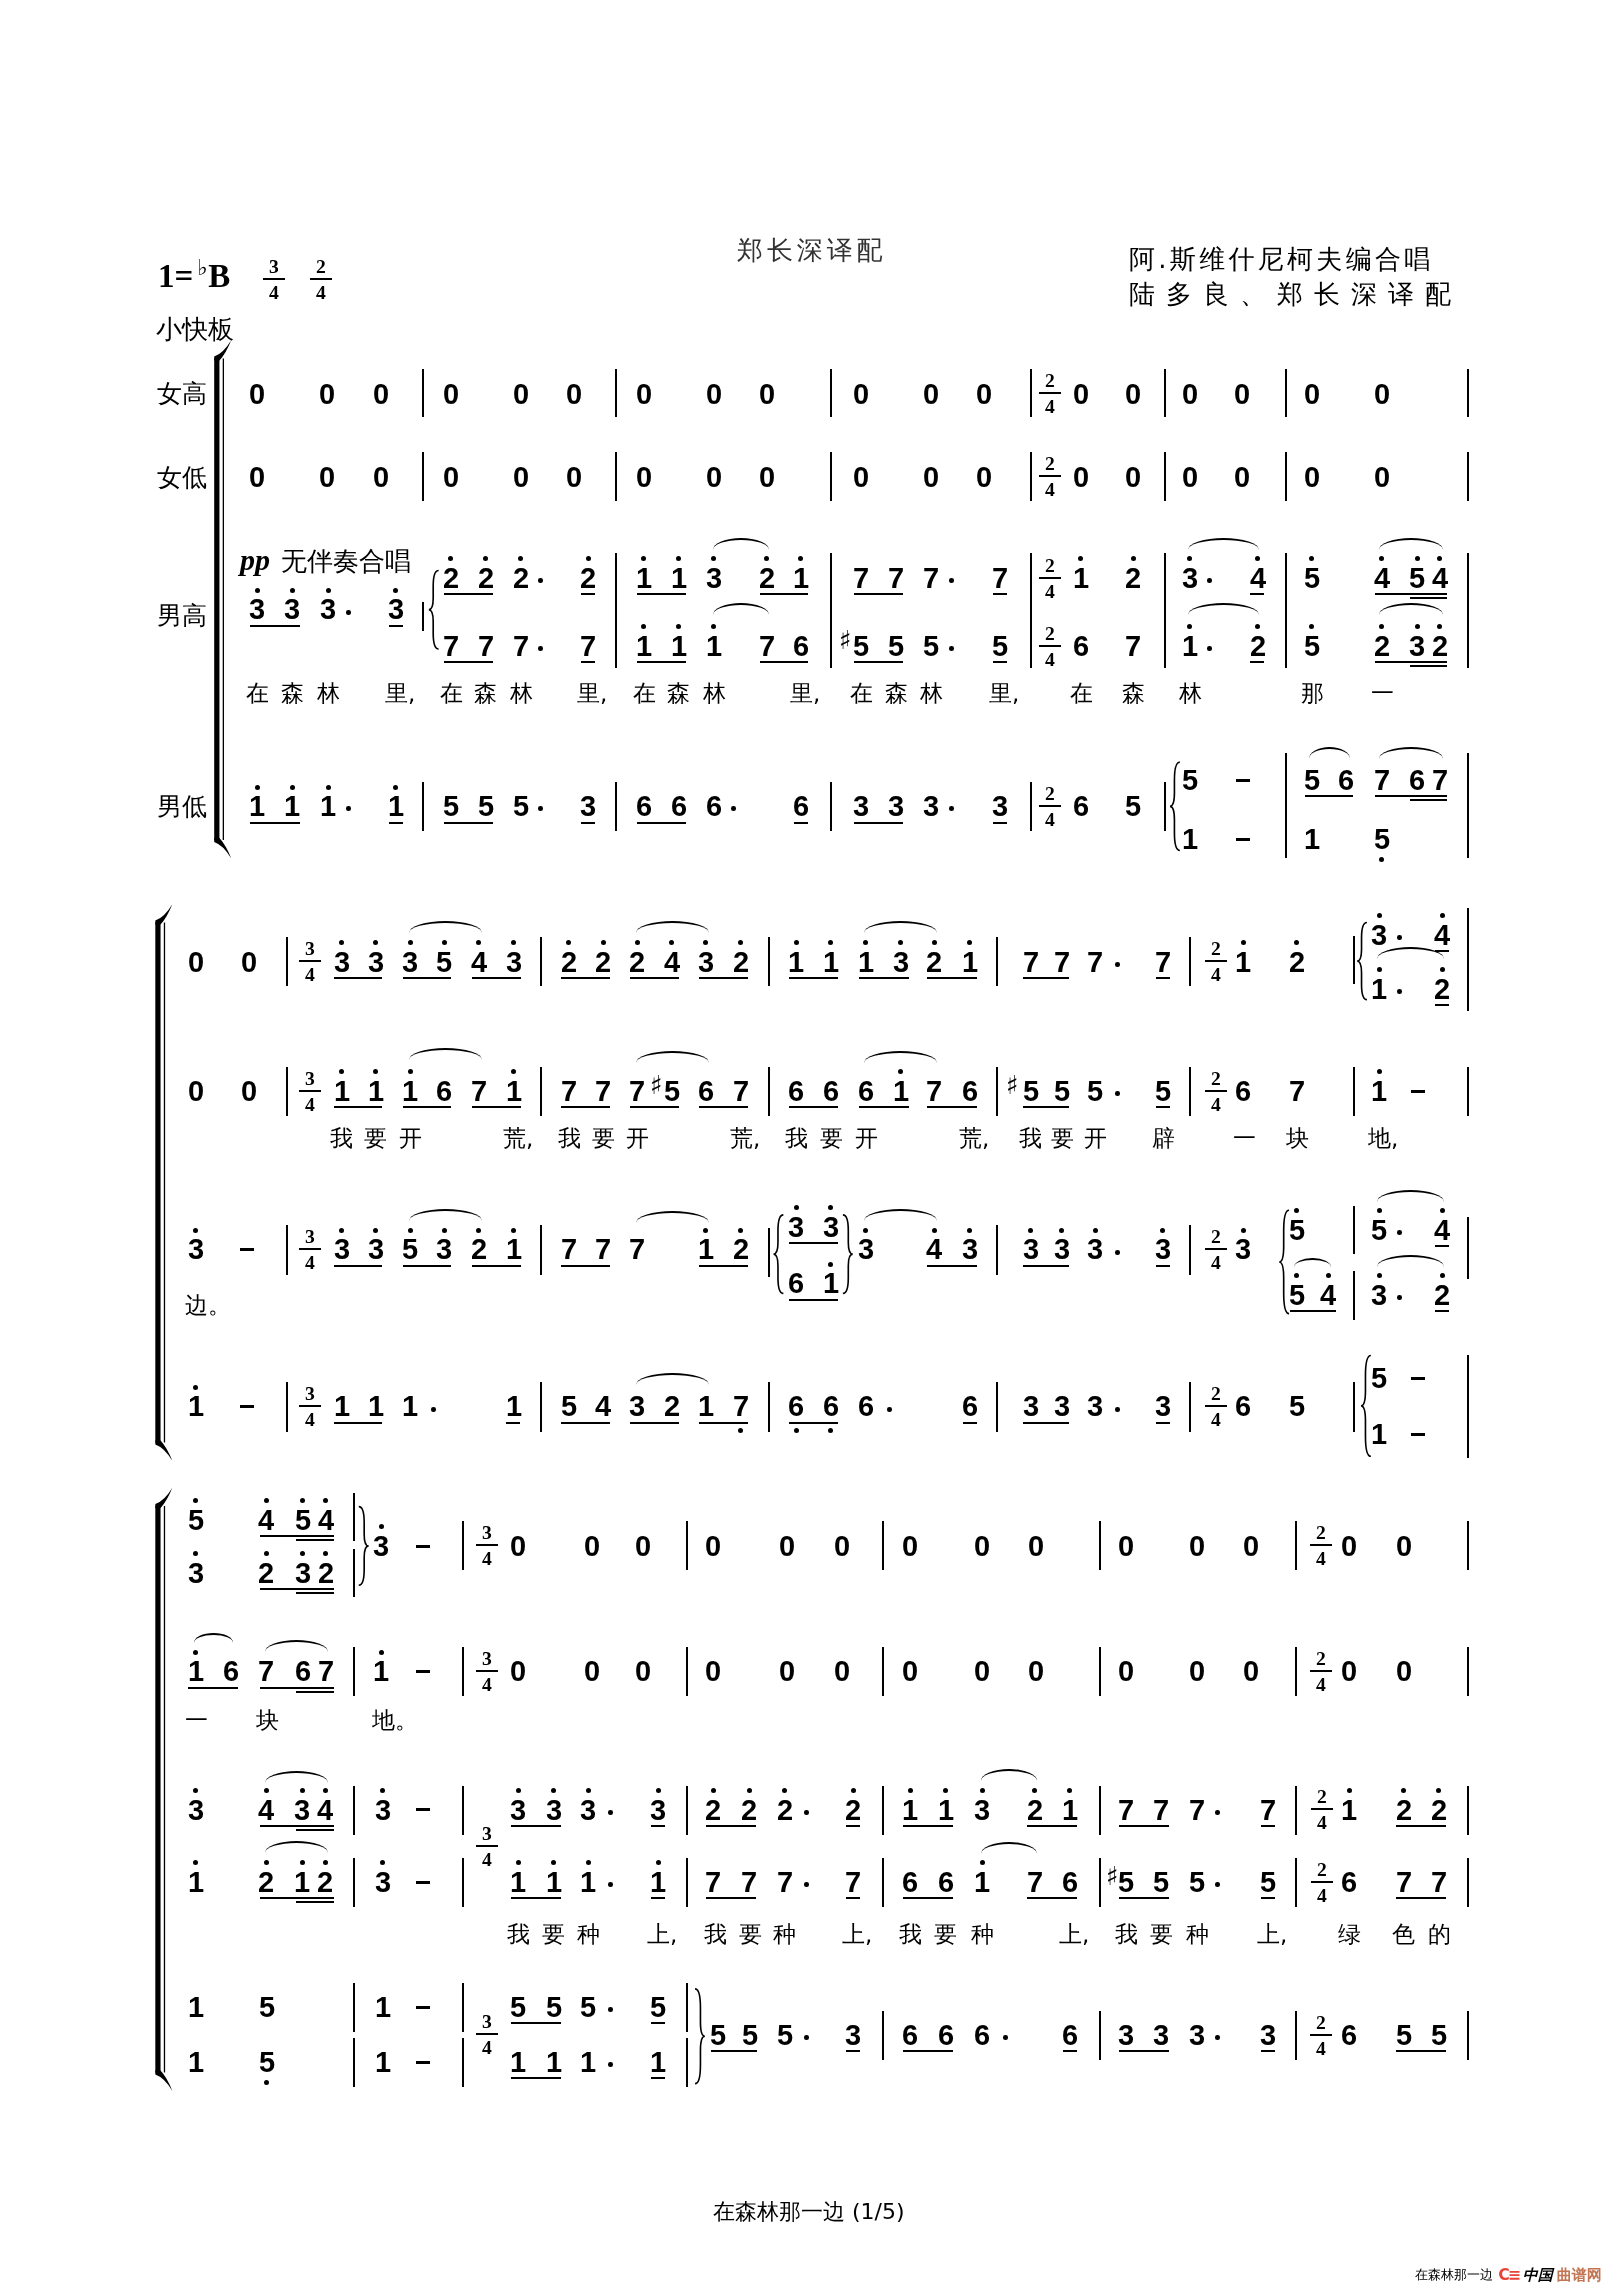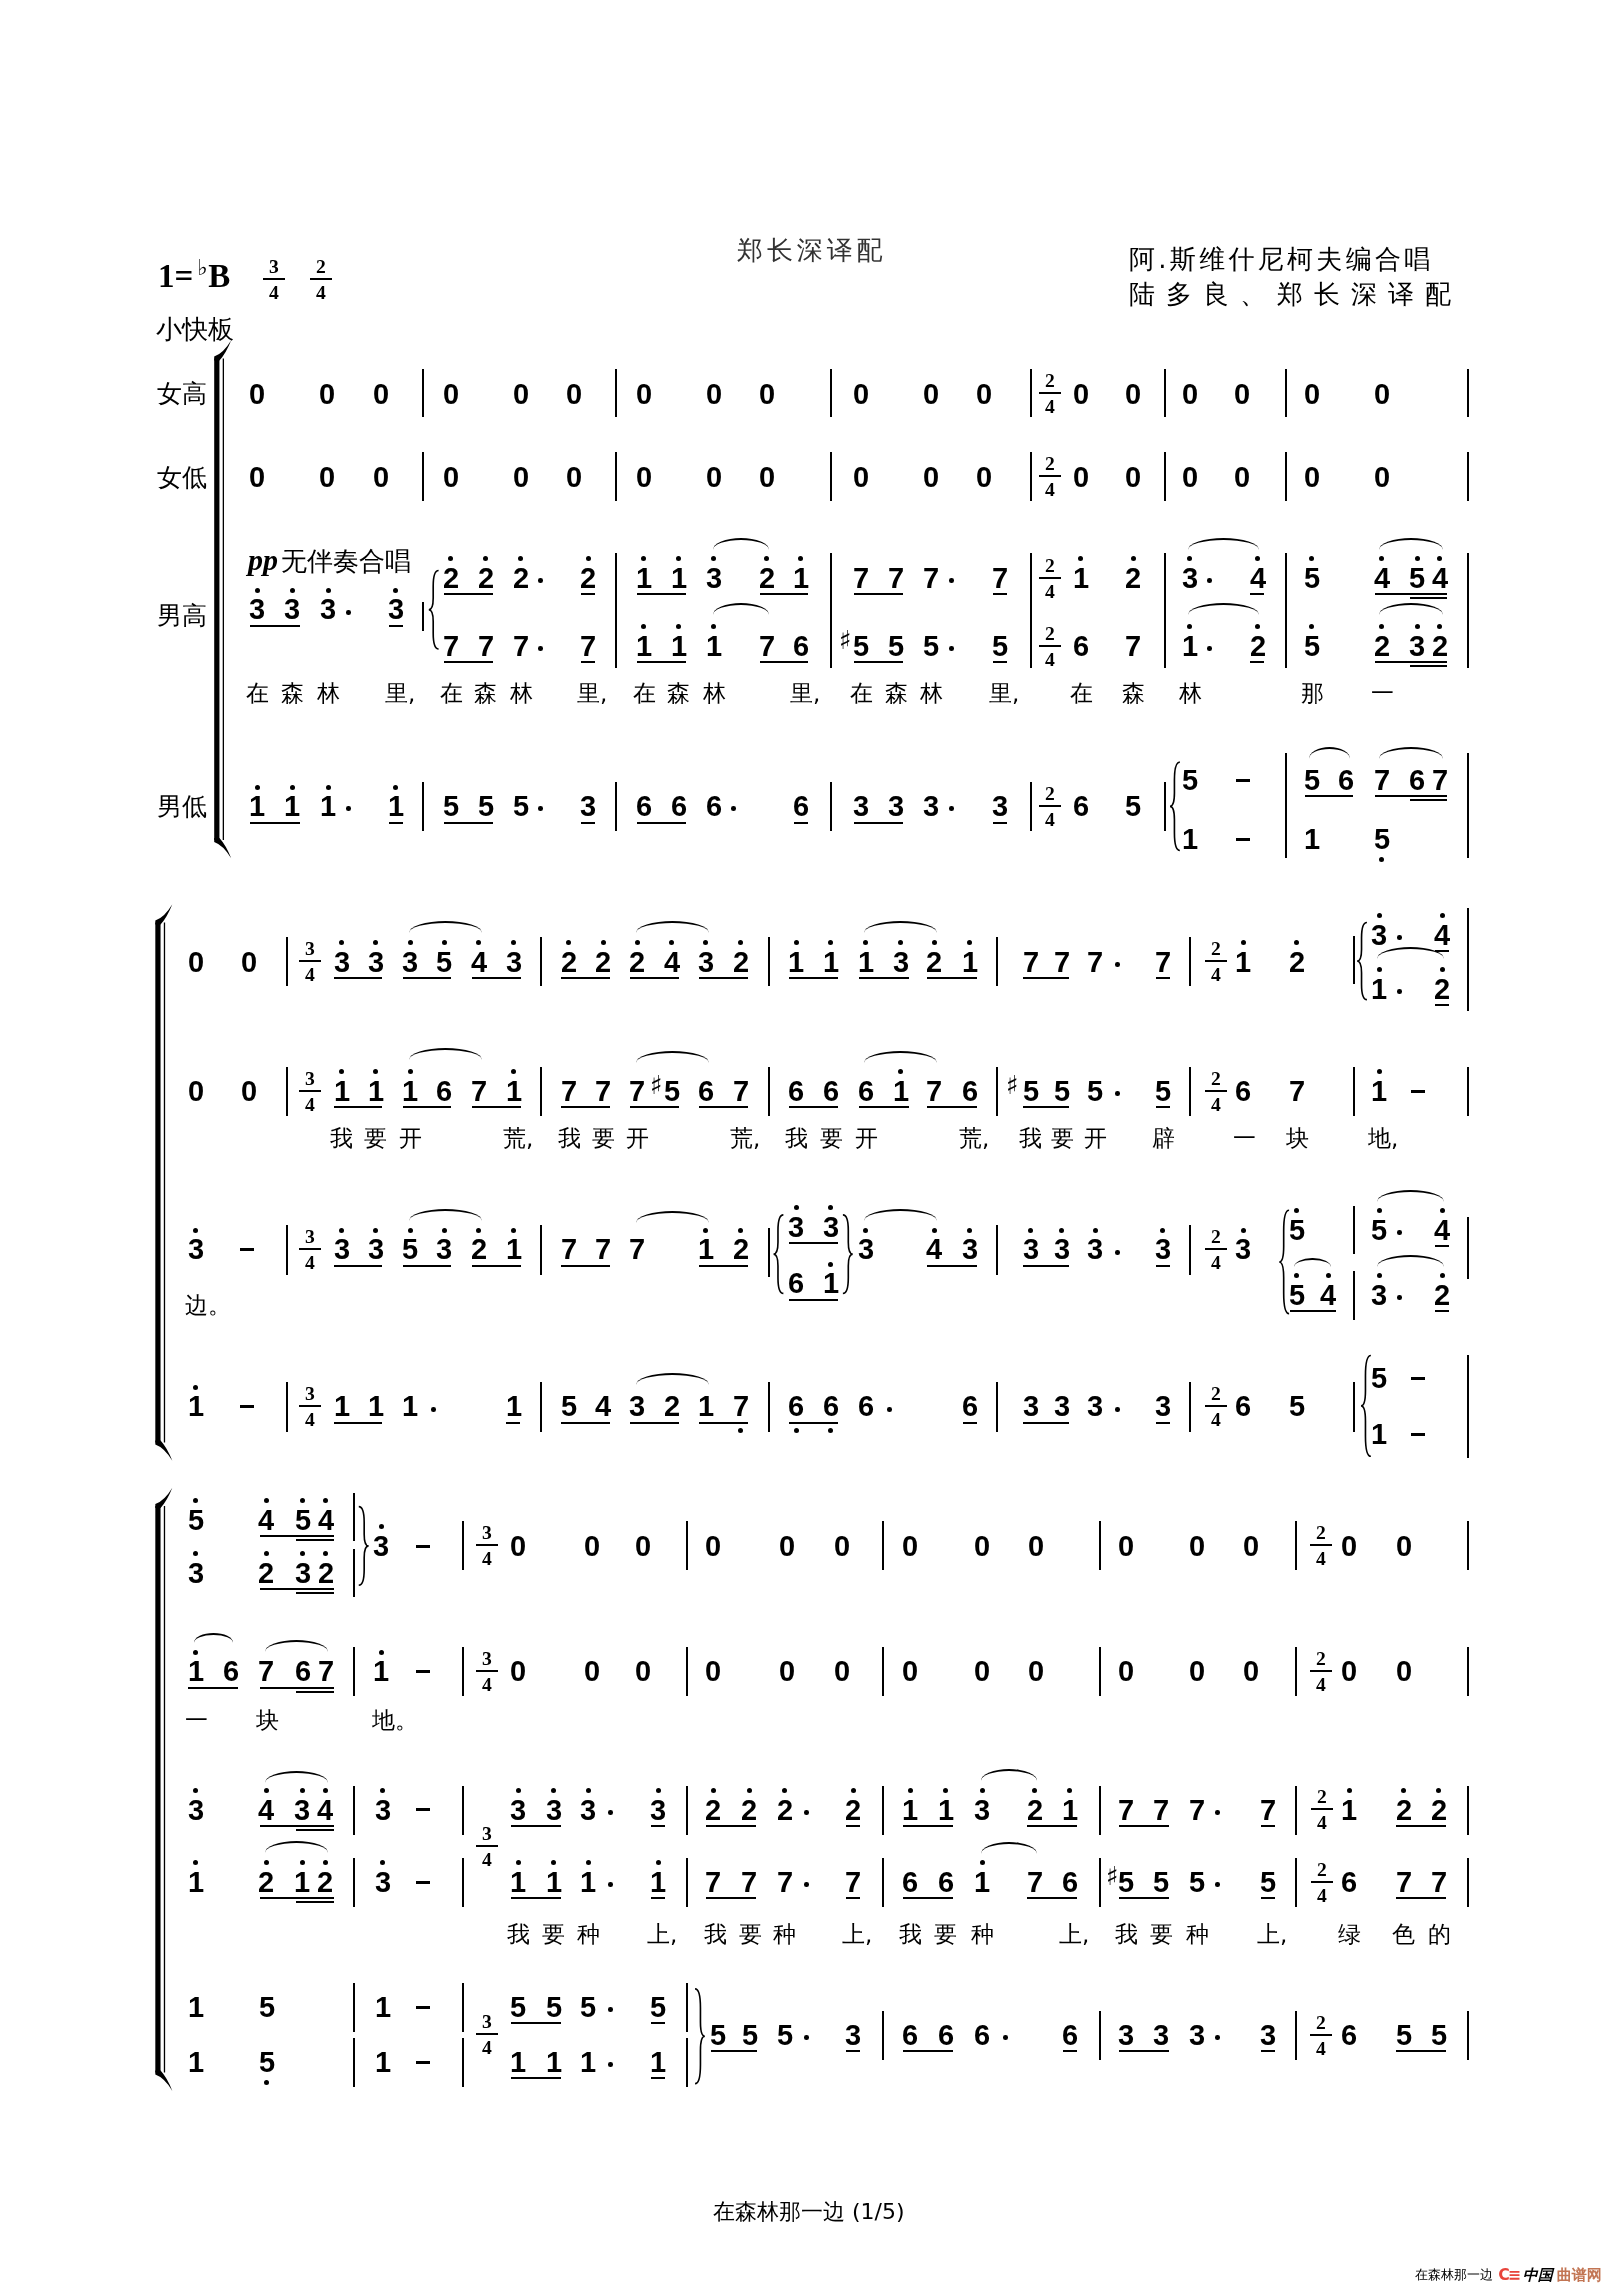--- a/index.html
+++ b/index.html
@@ -7,21 +7,21 @@
         font-family:"DejaVu Sans","Liberation Sans",sans-serif;}
   .abs{position:absolute;white-space:nowrap;}
   .title{left:595px;top:166px;font:43px/43px "DejaVu Sans",sans-serif;letter-spacing:35px;}
   .subtitle{left:737px;top:237px;font:26px/26px "DejaVu Sans",sans-serif;letter-spacing:3.9px;color:#333;}
   .credit1{left:1129px;top:246px;font:26px/26px "DejaVu Sans",sans-serif;letter-spacing:3.3px;}
   .credit2{left:1129px;top:281px;font:26px/26px "DejaVu Sans",sans-serif;letter-spacing:11px;}
   .key{left:158px;top:260px;font:bold 33px/33px "Liberation Serif",serif;}
   .key .flat{font:normal 22px/22px "DejaVu Sans",sans-serif;position:relative;top:-11.8px;margin:0 0.7px 0 3.9px;}
   .tempo{left:156px;top:316px;font:26px/26px "DejaVu Sans",sans-serif;}
   .part-label{left:157px;font:25px/25px "DejaVu Sans",sans-serif;}
-  .dyn{left:248px;top:545px;font:italic bold 30px/30px "Liberation Serif",serif;}
+  .dyn{left:240px;top:545px;font:italic bold 30px/30px "Liberation Serif",serif;}
   .direction{left:281px;top:548px;font:26px/26px "DejaVu Sans",sans-serif;}
   .footer-title{left:713px;top:2201px;font:22px/22px "DejaVu Sans",sans-serif;}
   .watermark{left:1415px;top:2268px;font:13px/14.4px "DejaVu Sans",sans-serif;display:flex;align-items:center;}
   .wm-logo{color:#e8433a;font:bold 15.7px/14.4px "DejaVu Sans",sans-serif;margin-left:5.2px;letter-spacing:-2px;}
   .wm-cn{font:italic bold 15px/14.4px "DejaVu Serif",serif;margin-left:3.9px;}
   .wm-site{font:bold 15px/14.4px "DejaVu Sans",sans-serif;margin-left:3.9px;color:#c27553;}
 
   #score-svg{position:absolute;left:0;top:0;width:1623px;height:2295px;overflow:visible;}
   .system{position:absolute;left:0;top:0;width:0;height:0;overflow:visible;}
   .row{position:absolute;left:0;top:0;width:0;height:0;overflow:visible;}

